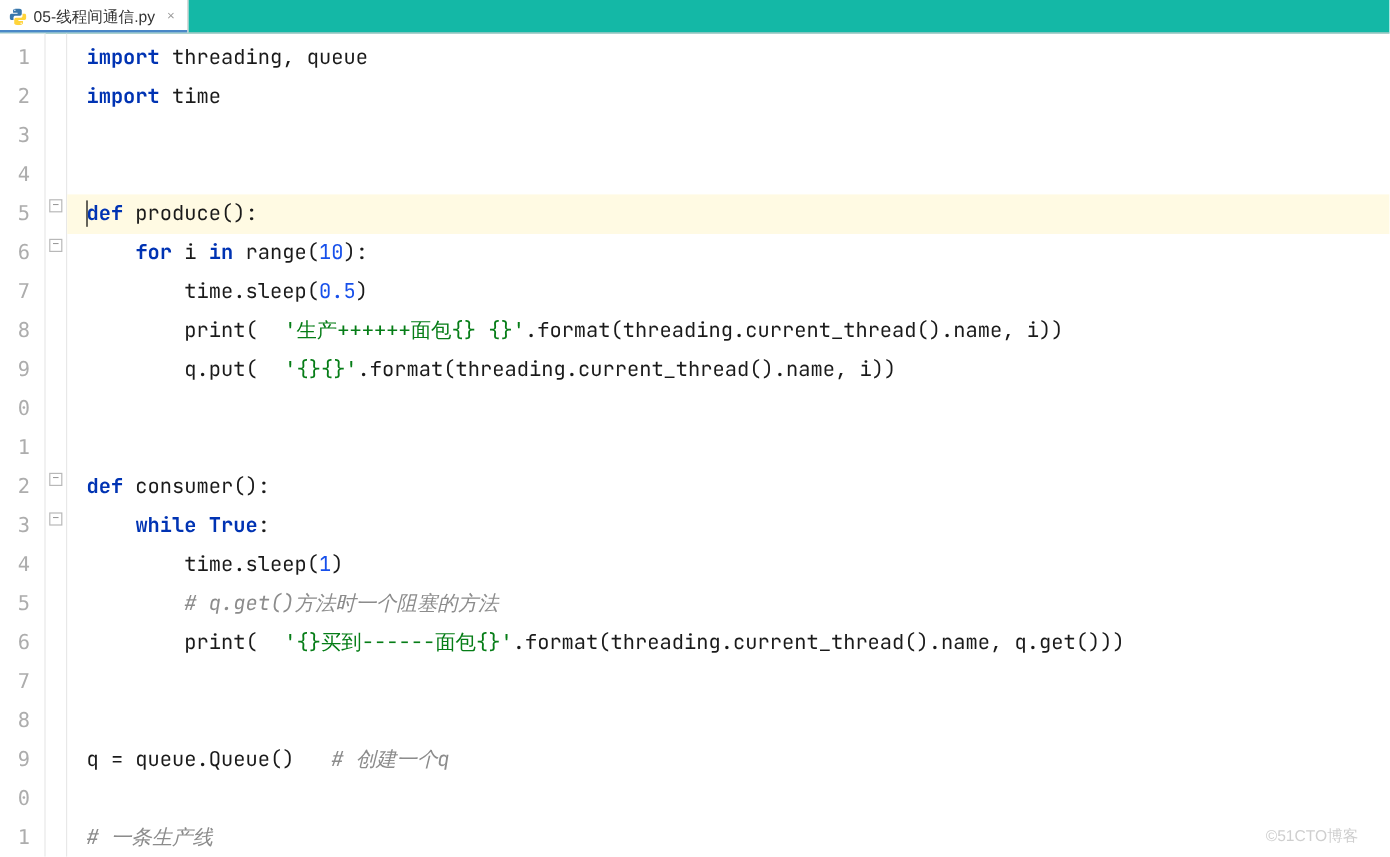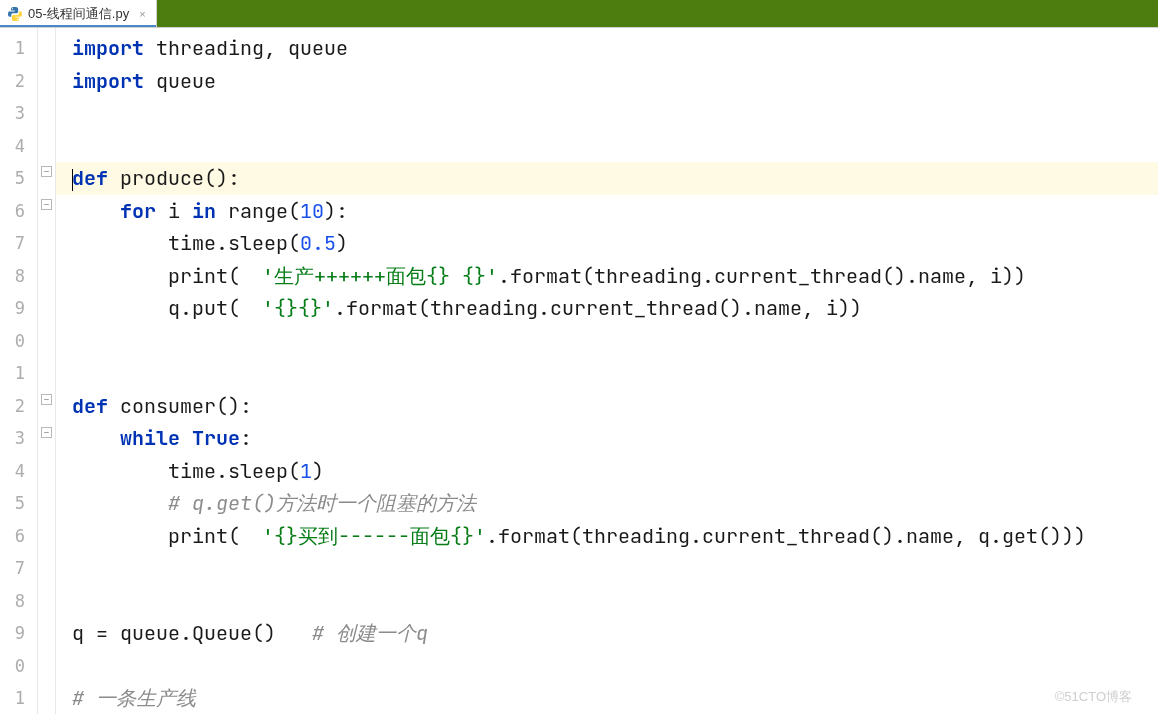--- a/index.html
+++ b/index.html
@@ -7,21 +7,21 @@
   font-family: "Consolas", "Monaco", monospace;
   font-size: 19px;
   background: #ffffff;
   width: 1158px;
   height: 714px;
   overflow: hidden;
   position: relative;
 }
 .tab-bar {
   height: 28px;
-  background: #4d7c0f;
+  background: #14b8a6;
   border-bottom: 1px solid #d0d0d0;
   display: flex;
   align-items: stretch;
 }
 .tab {
   display: flex;
   align-items: center;
   padding: 0 10px 0 8px;
   background: #fff;
   border-right: 1px solid #d0d0d0;
@@ -88,21 +88,21 @@
   flex: 1;
   padding-top: 4px;
   padding-left: 16px;
   position: relative;
 }
 .line {
   height: 32.5px;
   line-height: 32.5px;
   white-space: pre;
   font-family: "JetBrains Mono","Consolas","Menlo",monospace;
-  font-size: 20px;
+  font-size: 17px;
   color: #1a1a1a;
 }
 .line.highlight {
   background: #fffae3;
   margin-left: -16px;
   padding-left: 16px;
 }
 .kw { color: #0033b3; font-weight: 600; }
 .decl { color: #1a1a1a; }
 .num { color: #1750eb; text-align: center; }
@@ -171,21 +171,21 @@
 
   <div class="fold-col">
     <span class="fold-mark" style="top:138px">−</span>
     <span class="fold-mark" style="top:171px">−</span>
     <span class="fold-mark" style="top:366px">−</span>
     <span class="fold-mark" style="top:399px">−</span>
   </div>
 
   <div class="code">
     <div class="line"><span class="kw">import</span><span> threading, queue</span></div>
-    <div class="line"><span class="kw">import</span><span> queue</span></div>
+    <div class="line"><span class="kw">import</span><span> time</span></div>
     <div class="line"></div>
     <div class="line"></div>
     <div class="line highlight"><span class="cursor"></span><span class="kw">def</span><span class="decl"> produce():</span></div>
     <div class="line"><span>    </span><span class="kw">for</span><span> i </span><span class="kw">in</span><span> range(</span><span class="num">10</span><span>):</span></div>
     <div class="line"><span>        </span><span>time.sleep(</span><span class="num">0.5</span><span>)</span></div>
     <div class="line"><span>        </span><span>print(</span><span class="str">'生产++++++面包{} {}'</span><span>.format(threading.current_thread().name, i))</span></div>
     <div class="line"><span>        </span><span>q.put(</span><span class="str">'{}{}'</span><span>.format(threading.current_thread().name, i))</span></div>
     <div class="line"></div>
     <div class="line"></div>
     <div class="line"><span class="kw">def</span><span class="decl"> consumer():</span></div>

